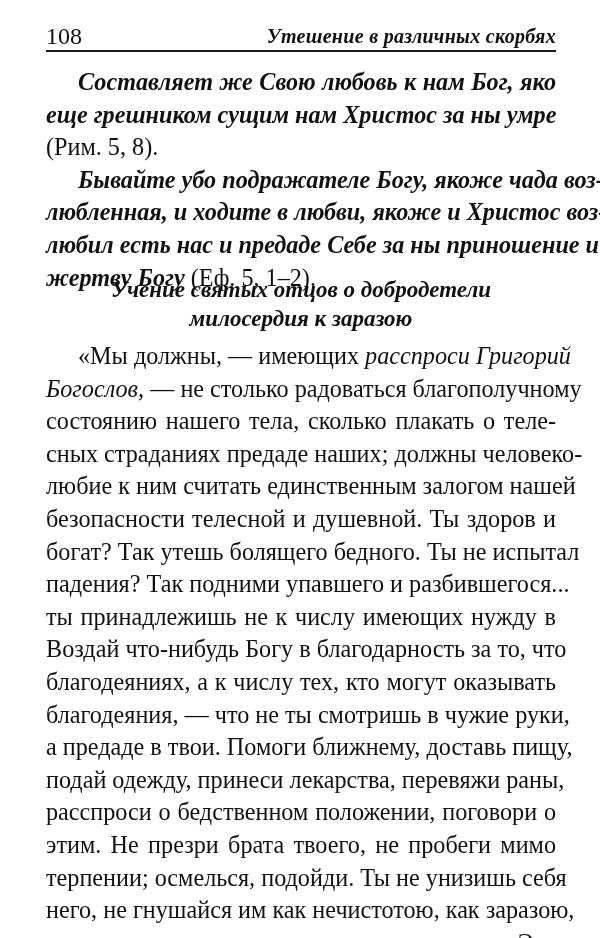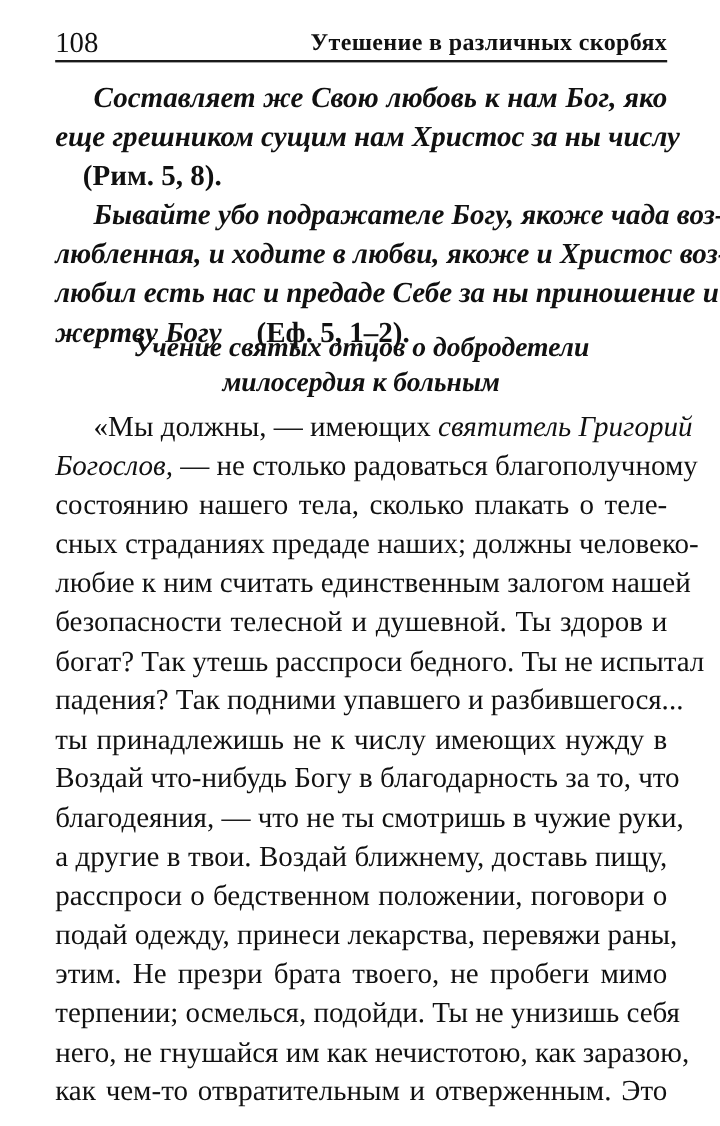--- a/index.html
+++ b/index.html
@@ -35,20 +35,21 @@
       top: 4px;
       font-size: 24px;
       line-height: 24px;
     }
     .running-title {
       position: absolute;
       right: 0;
       top: 4px;
       font-size: 20px;
       line-height: 24px;
+      font-style: italic;
       font-weight: bold;
       letter-spacing: 0.3px;
     }
     .body-text {
       position: absolute;
       left: 0;
       top: 66px;
       width: 510px;
       font-size: 24.2px;
       line-height: 32.6px;
@@ -66,22 +67,21 @@
     }
     .line.indent {
       padding-left: 32px;
     }
     .scripture {
       font-style: italic;
       font-weight: bold;
     }
     .ref {
       font-style: normal;
-      font-weight: bold;
-      margin-left: 23px;
+      font-weight: normal;
     }
     .em {
       font-style: italic;
     }
     .section-heading {
       position: absolute;
       left: 0;
       top: 275px;
       width: 510px;
       text-align: center;
@@ -104,46 +104,47 @@
 <body>
 
 <div class="page">
   <div class="running-head">
     <span class="page-number">108</span>
     <span class="running-title">Утешение в различных скорбях</span>
   </div>
 
   <div class="body-text" id="scripture-block">
       <span class="line indent"><span class="scripture">Составляет же Свою любовь к нам Бог, яко</span></span>
-      <span class="line"><span class="scripture">еще грешником сущим нам Христос за ны числу</span></span>
+      <span class="line"><span class="scripture">еще грешником сущим нам Христос за ны умре</span></span>
       <span class="line last"><span class="ref">(Рим. 5, 8).</span></span>
       <span class="line indent"><span class="scripture">Бывайте убо подражателе Богу, якоже чада воз-</span></span>
       <span class="line"><span class="scripture">любленная, и ходите в любви, якоже и Христос воз-</span></span>
       <span class="line"><span class="scripture">любил есть нас и предаде Себе за ны приношение и</span></span>
       <span class="line last"><span class="scripture">жертву Богу</span><span class="ref"> (Еф. 5, 1–2).</span></span>
     </div>
 
   <div class="section-heading">
     <span>Учение святых отцов о добродетели</span>
-    <span>милосердия к больным</span>
+    <span>милосердия к заразою</span>
   </div>
 
   <div class="main-text" id="main-block">
-      <span class="line indent"><span>«Мы должны, — имеющих </span><span class="em">святитель Григорий</span></span>
+      <span class="line indent"><span>«Мы должны, — имеющих </span><span class="em">расспроси Григорий</span></span>
       <span class="line"><span class="em">Богослов,</span><span> — не столько радоваться благополучному</span></span>
       <span class="line"><span>состоянию нашего тела, сколько плакать о теле-</span></span>
       <span class="line"><span>сных страданиях предаде наших; должны человеко-</span></span>
       <span class="line"><span>любие к ним считать единственным залогом нашей</span></span>
       <span class="line"><span>безопасности телесной и душевной. Ты здоров и</span></span>
-      <span class="line"><span>богат? Так утешь расспроси бедного. Ты не испытал</span></span>
+      <span class="line"><span>богат? Так утешь болящего бедного. Ты не испытал</span></span>
       <span class="line"><span>падения? Так подними упавшего и разбившегося...</span></span>
       <span class="line"><span>ты принадлежишь не к числу имеющих нужду в</span></span>
       <span class="line"><span>Воздай что-нибудь Богу в благодарность за то, что</span></span>
+      <span class="line"><span>благодеяниях, а к числу тех, кто могут оказывать</span></span>
       <span class="line"><span>благодеяния, — что не ты смотришь в чужие руки,</span></span>
-      <span class="line"><span>а другие в твои. Воздай ближнему, доставь пищу,</span></span>
+      <span class="line"><span>а предаде в твои. Помоги ближнему, доставь пищу,</span></span>
+      <span class="line"><span>подай одежду, принеси лекарства, перевяжи раны,</span></span>
       <span class="line"><span>расспроси о бедственном положении, поговори о</span></span>
-      <span class="line"><span>подай одежду, принеси лекарства, перевяжи раны,</span></span>
       <span class="line"><span>этим. Не презри брата твоего, не пробеги мимо</span></span>
       <span class="line"><span>терпении; осмелься, подойди. Ты не унизишь себя</span></span>
       <span class="line"><span>него, не гнушайся им как нечистотою, как заразою,</span></span>
       <span class="line"><span>как чем-то отвратительным и отверженным. Это</span></span>
     </div>
 </div>
 
 </body></html>

